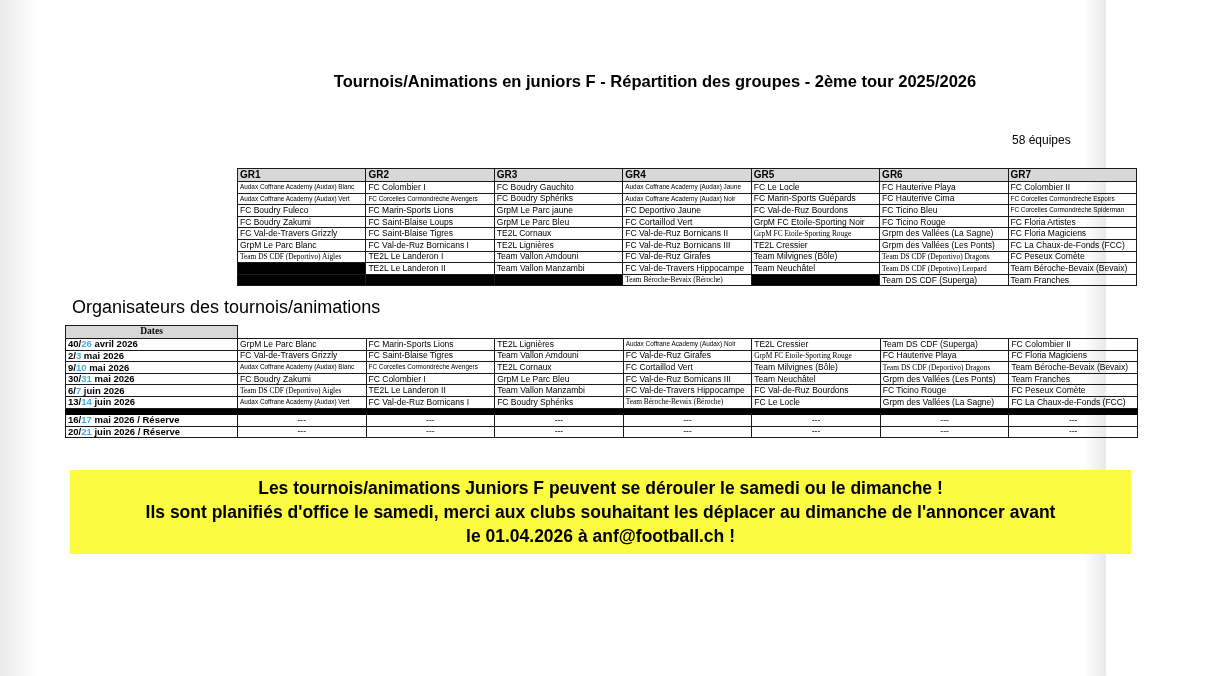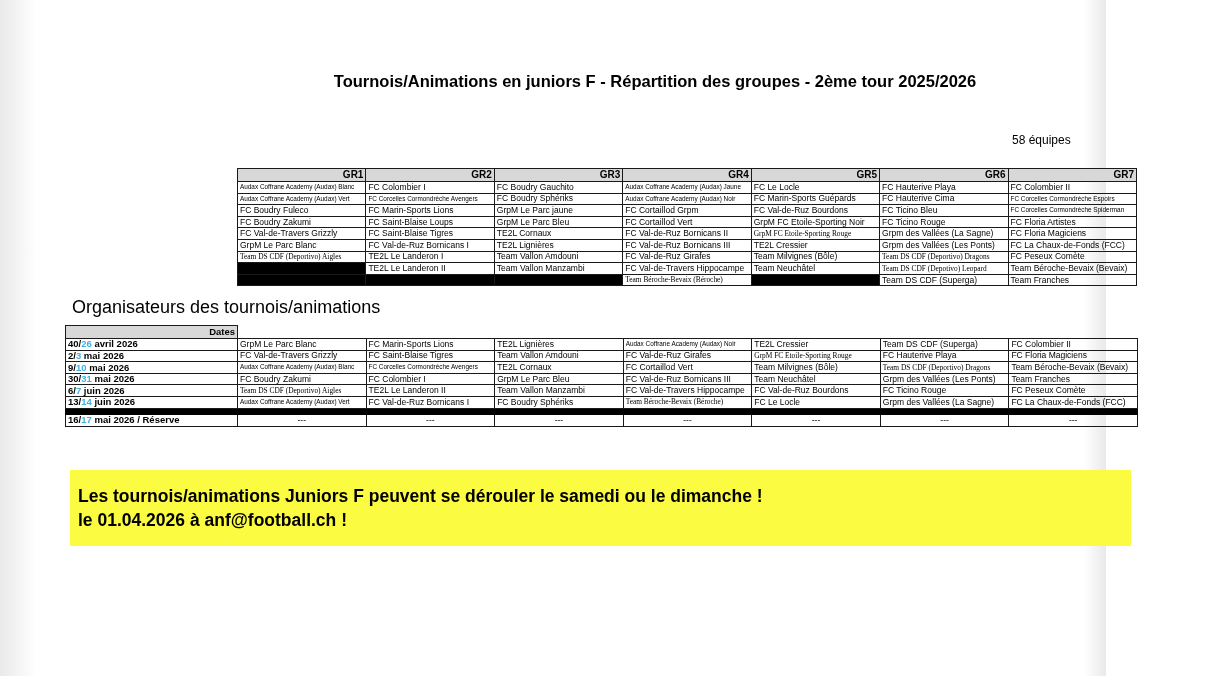--- a/index.html
+++ b/index.html
@@ -18,38 +18,38 @@
   .teams-note { position:absolute; left:1012px; top:133px; font-size:12px; }
 
   table { border-collapse:collapse; table-layout:fixed; }
   td, th { border:1px solid #1a1a1a; overflow:hidden; white-space:nowrap;
            height:11.6px; padding:0 2px; font-size:8.5px; line-height:1.05;
            text-align:left; vertical-align:middle; }
   td.sm { font-size:7.4px;font-family:Liberation Serif, serif; }
   td.xs { font-size:6.4px; }
   td.blackcell { background:#000; }
   th { background:var(--header-bg,#d8d8d8); font-weight:bold; font-size:10px;
-       height:13px; text-align:right; }
+       height:13px; text-align:left; }
 
   .groups-table { position:absolute; left:237px; top:168px; width:900px; }
   .groups-table td { width:128.57px; }
 
   .org-heading { position:absolute; left:72px; top:297px; font-size:18px; font-weight:normal; }
 
   .org-table { position:absolute; left:65px; top:325px; width:1072px; }
   .org-table td.datecell { font-weight:bold; font-size:9.5px; }
   .org-table td.datecell .alt { color:var(--accent-blue,#3fafe4); }
-  .org-table th.dates-h { text-align:right; font-size:9.5px; height:11px; padding:0 2px; }
+  .org-table th.dates-h { text-align:center; font-size:9.5px; height:11px; padding:0 2px;font-family:Liberation Serif, serif; }
   .org-table th.nohead { background:transparent; border:none; }
   .org-table td.reserve { text-align:center; }
   .org-table tr.sep td { background:#000; height:6.5px; border-color:#000; }
 
   .notice { position:absolute; left:70px; top:470px; width:1061px;
-            background:var(--notice-bg,#fbfb41); padding:14px 8px;
-            text-align:left; font-weight:bold; font-size:17.5px; line-height:24px; }
+            background:var(--notice-bg,#fbfb41); padding:6px 8px;
+            text-align:center; font-weight:bold; font-size:17.5px; line-height:24px; }
 </style>
 </head>
 <body>
 
 <div class="page">
   <div class="edge-left"></div>
   <div class="edge-right"></div>
 
   <div class="doc-title">Tournois/Animations en juniors F - Répartition des groupes - 2ème tour 2025/2026</div>
 
@@ -83,21 +83,21 @@
           <td class="">FC Boudry Sphériks</td>
           <td class="xs">Audax Coffrane Academy (Audax) Noir</td>
           <td class="">FC Marin-Sports Guépards</td>
           <td class="">FC Hauterive Cima</td>
           <td class="xs">FC Corcelles Cormondrèche Espoirs</td>
         </tr>
         <tr>
           <td class="">FC Boudry Fuleco</td>
           <td class="">FC Marin-Sports Lions</td>
           <td class="">GrpM Le Parc jaune</td>
-          <td class="">FC Cortaillod Grpm</td>
+          <td class="">FC Deportivo Jaune</td>
           <td class="">FC Val-de-Ruz Bourdons</td>
           <td class="">FC Ticino Bleu</td>
           <td class="xs">FC Corcelles Cormondrèche Spiderman</td>
         </tr>
         <tr>
           <td class="">FC Boudry Zakumi</td>
           <td class="">FC Saint-Blaise Loups</td>
           <td class="">GrpM Le Parc Bleu</td>
           <td class="">FC Cortaillod Vert</td>
           <td class="">GrpM FC Etoile-Sporting Noir</td>
@@ -245,20 +245,31 @@
         <tr>
           <td class="datecell"><span>16/</span><span class="alt">17</span><span> mai 2026 / Réserve</span></td>
           <td class="reserve">---</td>
           <td class="reserve">---</td>
           <td class="reserve">---</td>
           <td class="reserve">---</td>
           <td class="reserve">---</td>
           <td class="reserve">---</td>
           <td class="reserve">---</td>
         </tr>
+        <tr>
+          <td class="datecell"><span>20/</span><span class="alt">21</span><span> juin 2026 / Réserve</span></td>
+          <td class="reserve">---</td>
+          <td class="reserve">---</td>
+          <td class="reserve">---</td>
+          <td class="reserve">---</td>
+          <td class="reserve">---</td>
+          <td class="reserve">---</td>
+          <td class="reserve">---</td>
+        </tr>
       </tbody>
   </table>
 
   <div class="notice">
     <div>Les tournois/animations Juniors F peuvent se dérouler le samedi ou le dimanche !</div>
+    <div>Ils sont planifiés d'office le samedi, merci aux clubs souhaitant les déplacer au dimanche de l'annoncer avant</div>
     <div>le 01.04.2026 à anf@football.ch !</div>
   </div>
 </div>
 
 </body></html>

